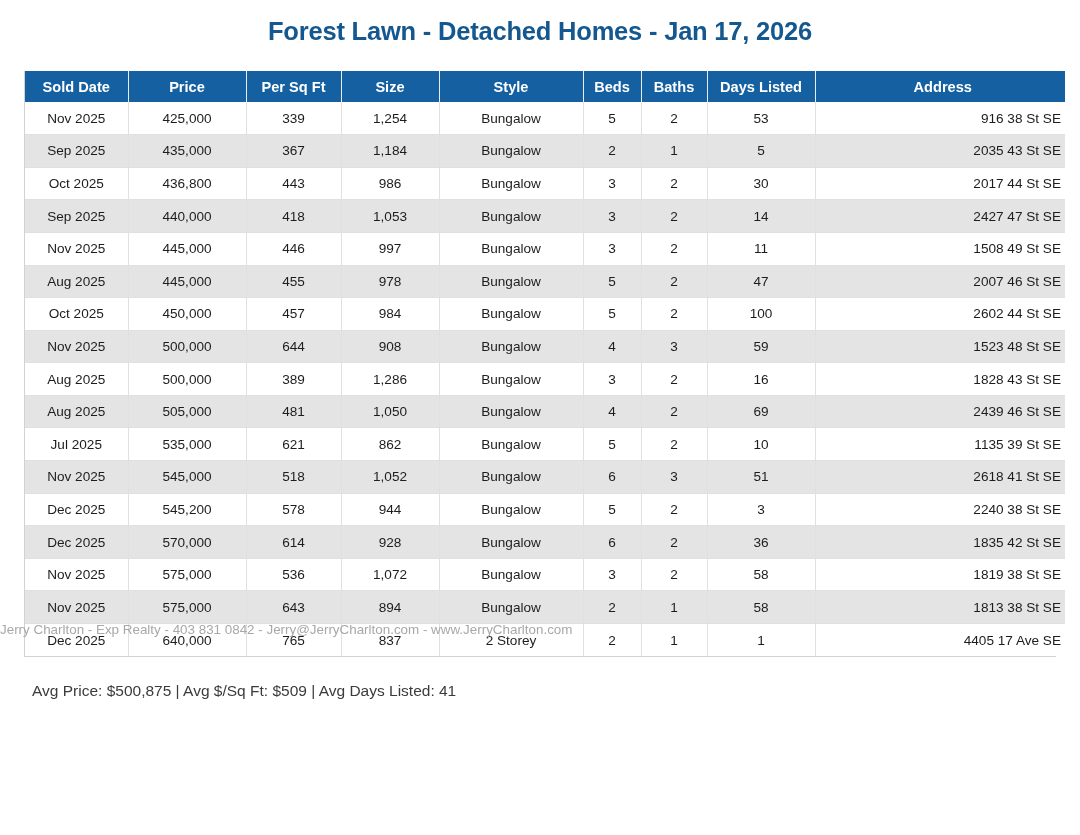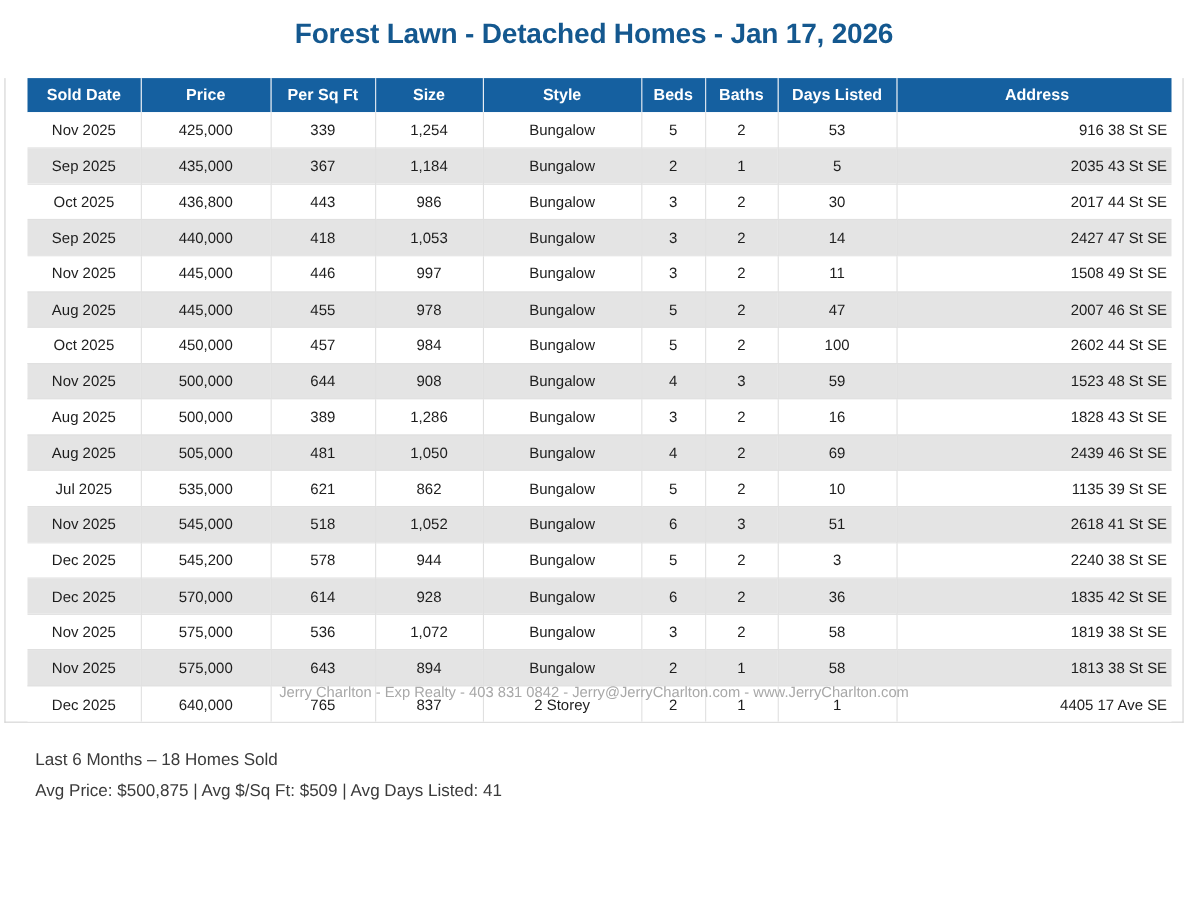--- a/index.html
+++ b/index.html
@@ -23,26 +23,25 @@
   .title {
     text-align: center;
     font-size: 25.5px;
     font-weight: bold;
     color: #14588f;
     letter-spacing: -0.2px;
     padding-top: 17px;
     line-height: 1.1;
   }
   .table-wrap {
-    margin: 0 4px;
+    margin: 0 24px;
     margin-top: 26px;
     border: 1px solid #d2d2d2;
     border-top: none;
     box-sizing: border-box;
-    padding-left: 20px;
   }
   table.sold {
     border-collapse: collapse;
     width: 1040px;
     table-layout: fixed;
     font-size: 13.6px;
   }
   table.sold thead th {
     background: #1560a0;
     color: #ffffff;
@@ -101,21 +100,21 @@
     color: #3b3b3b;
     line-height: 1.85;
   }
   .summary div { white-space: nowrap; }
 
   .credit {
     position: absolute;
     left: 0;
     right: 0;
     bottom: 16px;
-    text-align: center;
+    text-align: left;
     font-size: 13.4px;
     color: #a8a8a8;
     white-space: nowrap;
   }
 </style>
 </head>
 <body>
 
 <div class="page">
 
@@ -333,19 +332,18 @@
             <td>2</td>
             <td>1</td>
             <td>1</td>
             <td>4405 17 Ave SE</td>
           </tr>
         </tbody>
     </table>
   </div>
 
   <div class="summary">
-    <div>Last 6 Months – 18 Homes Sold</div>
     <div>Avg Price: $500,875 | Avg $/Sq Ft: $509 | Avg Days Listed: 41</div>
   </div>
 
   <div class="credit">Jerry Charlton - Exp Realty - 403 831 0842 - Jerry@JerryCharlton.com - www.JerryCharlton.com</div>
 
 </div>
 
 </body></html>

